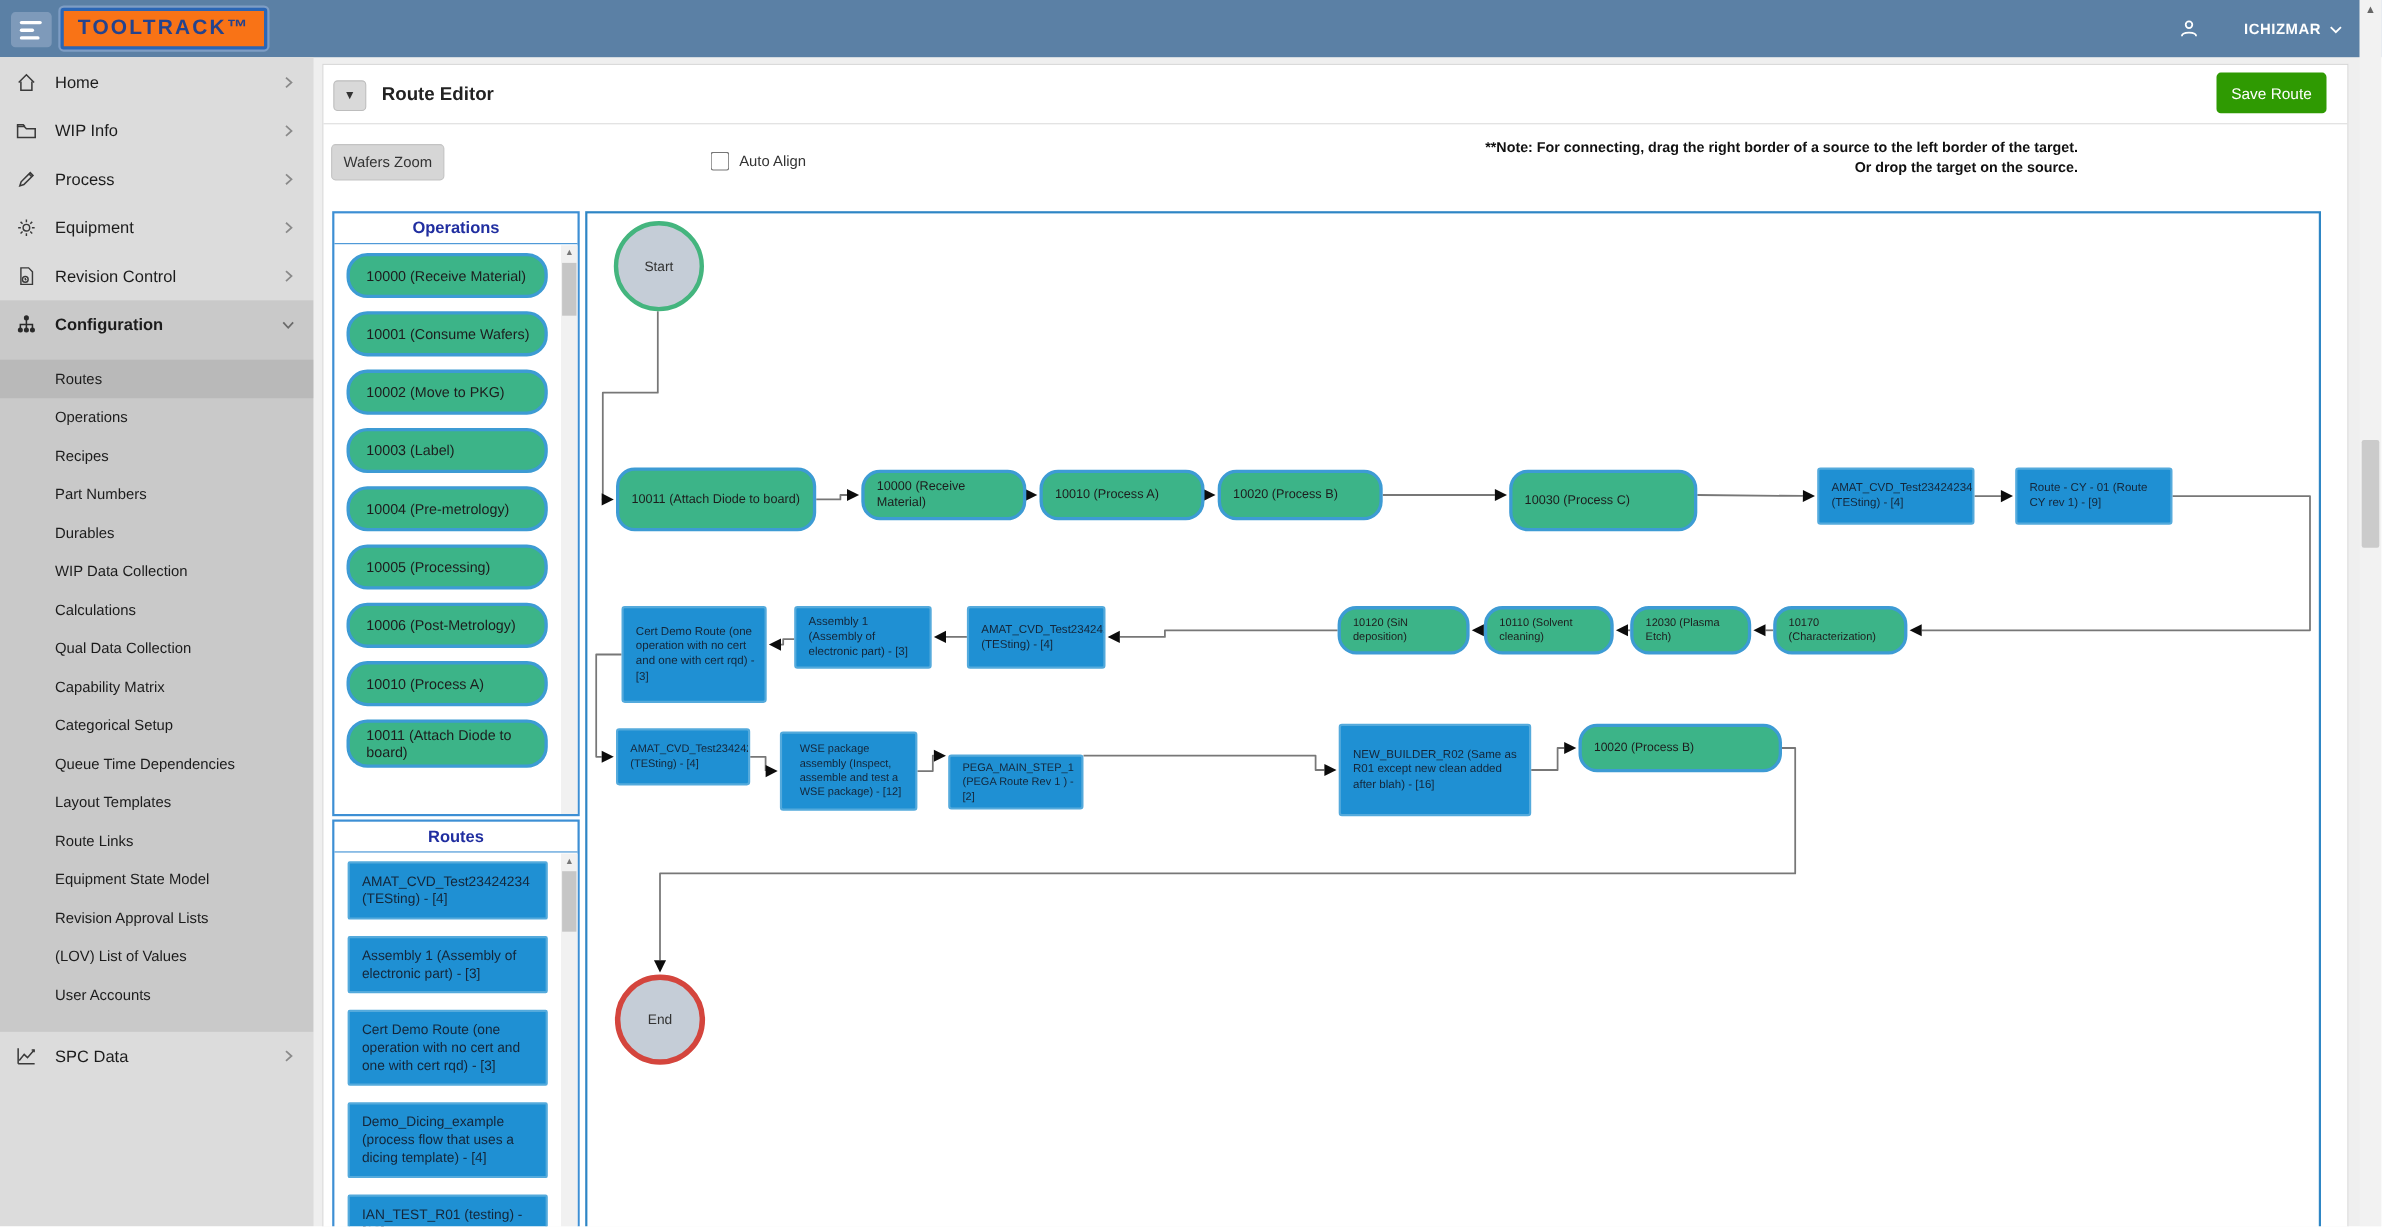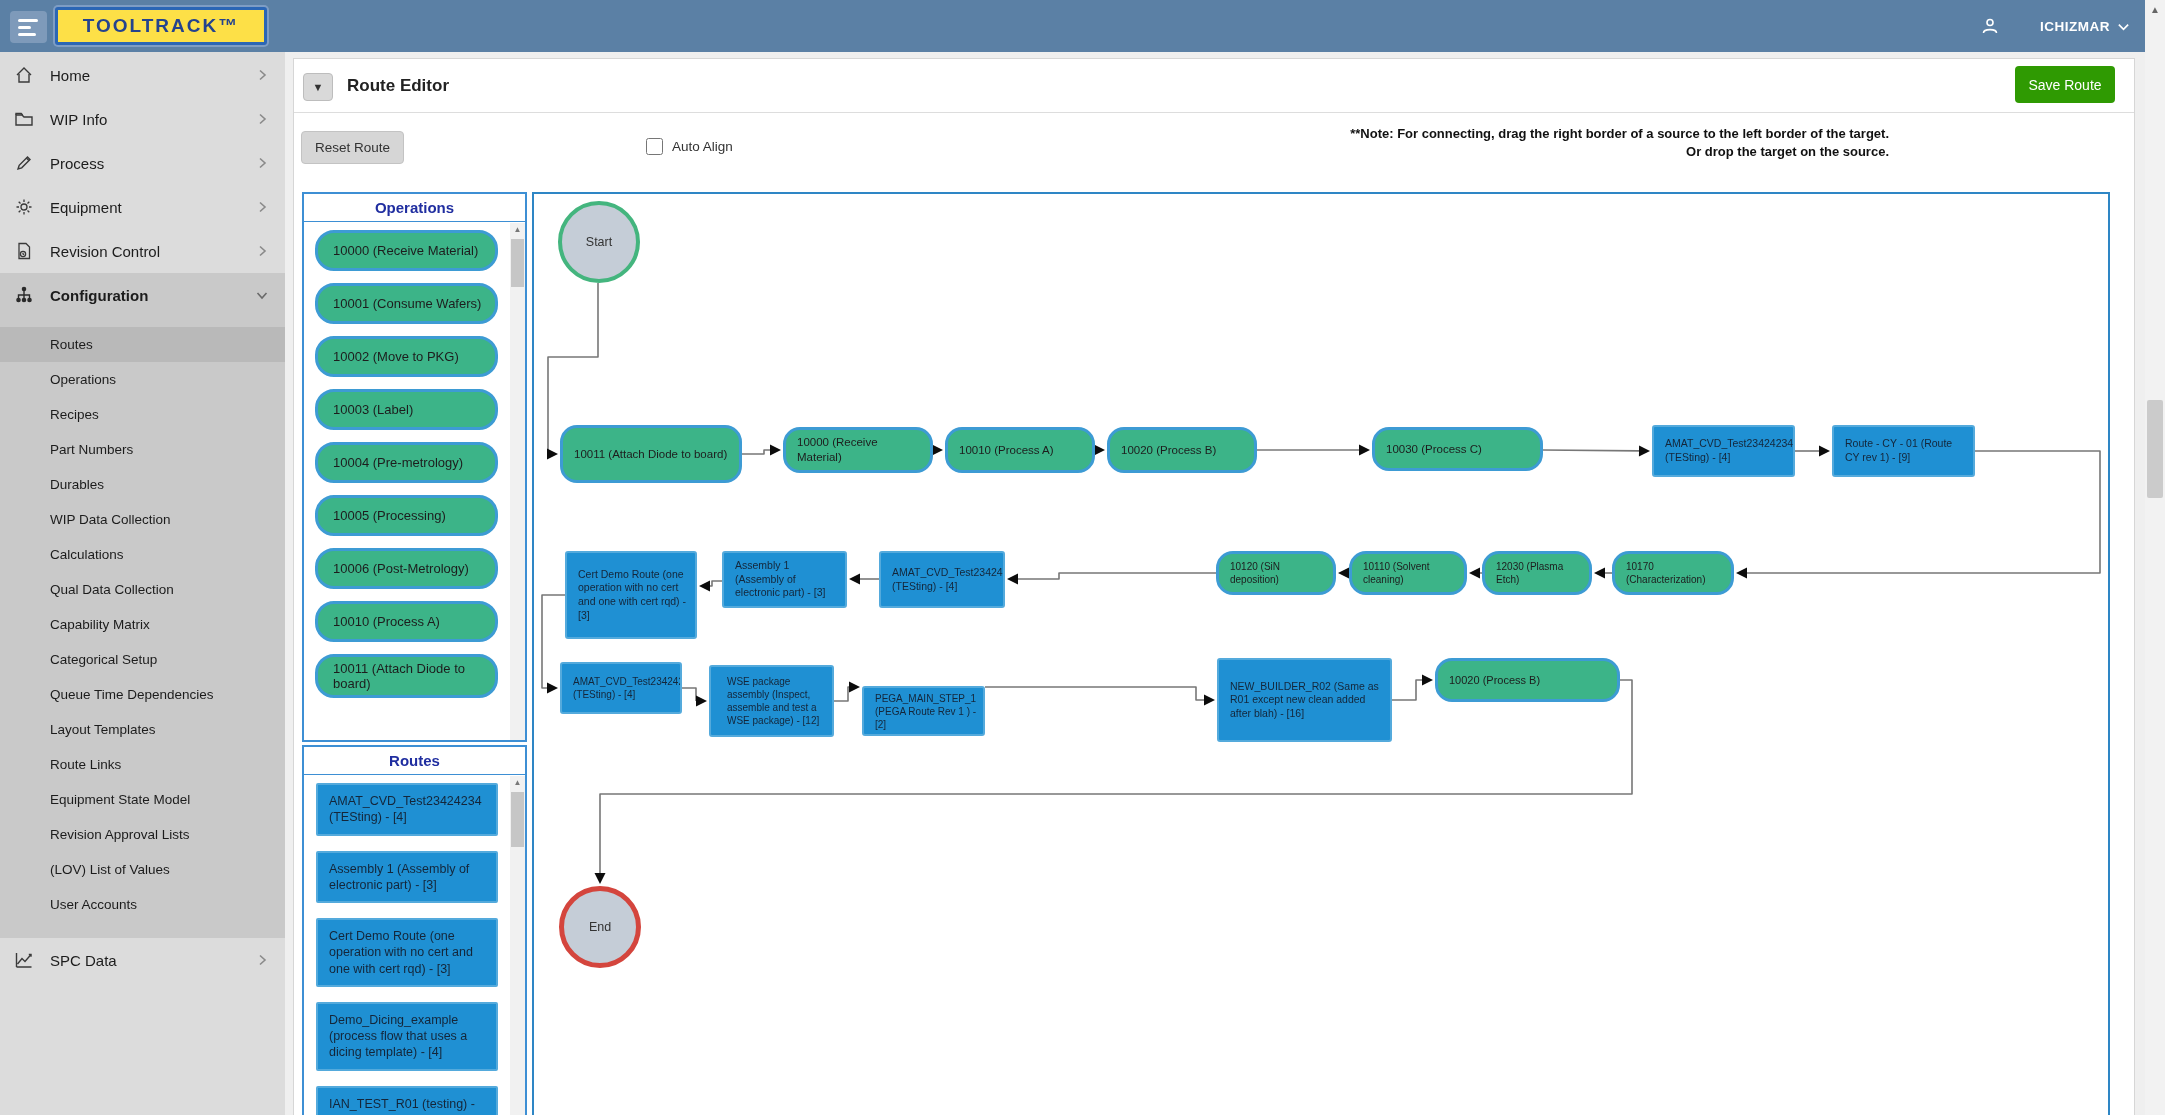--- a/index.html
+++ b/index.html
@@ -9,22 +9,22 @@
     background:var(--page-bg,#efefef); overflow:hidden; }
 
   
   .topbar { position:absolute; left:0; top:0; width:2165px; height:52px;
     background:var(--topbar,#5b80a5); display:flex; align-items:center; }
   .hamburger { position:absolute; left:10px; top:11px; width:37px; height:32px;
     background:var(--hamburger,#7e9aba); border-radius:4px; display:flex;
     flex-direction:column; justify-content:center; gap:4px; padding-left:8px; cursor:pointer; }
   .hamburger span { display:block; height:3px; background:#fff; border-radius:2px; }
   .hamburger span:nth-child(1){width:20px}.hamburger span:nth-child(2){width:13px}.hamburger span:nth-child(3){width:18px}
-  .logo-box { position:absolute; left:55px; top:7px; width:212px; height:38px;
-    background:#fde047; border:3px solid var(--logo-border,#2b66b5); border-radius:3px;
+  .logo-box { position:absolute; left:55px; top:7px; width:188px; height:38px;
+    background:#f97316; border:3px solid var(--logo-border,#2b66b5); border-radius:3px;
     box-shadow:0 0 0 2px #7e9dc4; display:flex; align-items:center; justify-content:center; }
   .logo-text { color:var(--logo-text,#24438e); font-weight:bold; font-size:19px;
     letter-spacing:2px; font-stretch:condensed; }
   .user-menu { position:absolute; right:35px; top:0; height:52px; display:flex;
     align-items:center; gap:7px; color:#fff; cursor:pointer; }
   .user-name { font-size:13.5px; font-weight:bold; letter-spacing:.5px;padding-left:34px; }
 
   
   .sidebar { position:absolute; left:0; top:52px; width:285px; height:1063px;
     background:var(--sidebar-bg,#dcdcdc); padding-top:1px; overflow:hidden; }
@@ -266,21 +266,21 @@
       </div>
   </div>
 
   <div class="card">
     <div class="card-header">
       <div class="collapse-btn">▼</div>
       <div class="card-title">Route Editor</div>
       <button class="save-btn">Save Route</button>
     </div>
     <div class="toolbar">
-      <button class="reset-zoom">Reset Route</button>
+      <button class="reset-zoom">Wafers Zoom</button>
       <div class="auto-align">
         <input type="checkbox" id="auto-align-cb" style="">
         <label for="auto-align-cb">Auto Align</label>
       </div>
       <div class="note">
         <div>**Note: For connecting, drag the right border of a source to the left border of the target.</div>
         <div>Or drop the target on the source.</div>
       </div>
     </div>
   </div>
@@ -363,21 +363,21 @@
         <path d="M66,690 L60.5,679 L71.5,679 Z" fill="#0c0c0c"></path>
       </svg>
     <div class="circle-node start-node" id="start-node" style="left: 24px; top: 7px; width: 82px; height: 82px;">
       <span>Start</span>
     </div>
     <div id="flow-nodes">
         <div class="fnode operation" style="left: 26px; top: 231px; width: 182px; height: 58px; font-size: 11.5px;">10011 (Attach Diode to board)</div>
         <div class="fnode operation" style="left: 249px; top: 233px; width: 150px; height: 46px; font-size: 11.5px;">10000 (Receive Material)</div>
         <div class="fnode operation" style="left: 411px; top: 233px; width: 150px; height: 46px; font-size: 11.5px;">10010 (Process A)</div>
         <div class="fnode operation" style="left: 573px; top: 233px; width: 150px; height: 46px; font-size: 11.5px;">10020 (Process B)</div>
-        <div class="fnode operation" style="left: 838px; top: 233px; width: 171px; height: 44px; font-size: 11.5px;">10030 (Process C)</div>
+        <div class="fnode operation" style="left: 838px; top: 233px; width: 171px; height: 56px; font-size: 11.5px;">10030 (Process C)</div>
         <div class="fnode route" style="left: 1118px; top: 231px; width: 143px; height: 52px; font-size: 10.5px;">AMAT_CVD_Test23424234 (TESting) - [4]</div>
         <div class="fnode route" style="left: 1298px; top: 231px; width: 143px; height: 52px; font-size: 10.5px;">Route - CY - 01 (Route CY rev 1) - [9]</div>
         <div class="fnode route" style="left: 31px; top: 357px; width: 132px; height: 88px; font-size: 10.5px;">Cert Demo Route (one operation with no cert and one with cert rqd) - [3]</div>
         <div class="fnode route" style="left: 188px; top: 357px; width: 125px; height: 57px; font-size: 10.5px;">Assembly 1 (Assembly of electronic part) - [3]</div>
         <div class="fnode route" style="left: 345px; top: 357px; width: 126px; height: 57px; font-size: 10.5px;">AMAT_CVD_Test23424234 (TESting) - [4]</div>
         <div class="fnode operation" style="left: 682px; top: 357px; width: 120px; height: 44px; font-size: 10px;">10120 (SiN deposition)</div>
         <div class="fnode operation" style="left: 815px; top: 357px; width: 118px; height: 44px; font-size: 10px;">10110 (Solvent cleaning)</div>
         <div class="fnode operation" style="left: 948px; top: 357px; width: 110px; height: 44px; font-size: 10px;">12030 (Plasma Etch)</div>
         <div class="fnode operation" style="left: 1078px; top: 357px; width: 122px; height: 44px; font-size: 10px;">10170 (Characterization)</div>
         <div class="fnode route" style="left: 26px; top: 468px; width: 122px; height: 52px; font-size: 10px;">AMAT_CVD_Test23424234 (TESting) - [4]</div>

